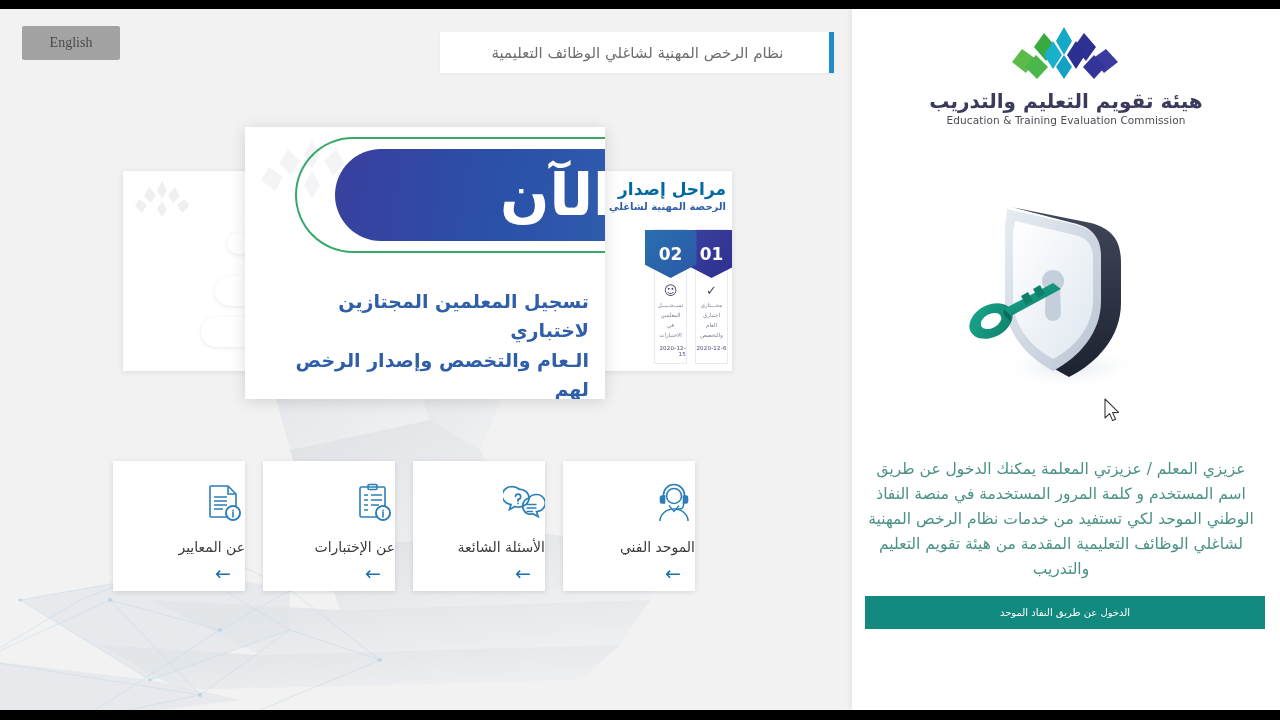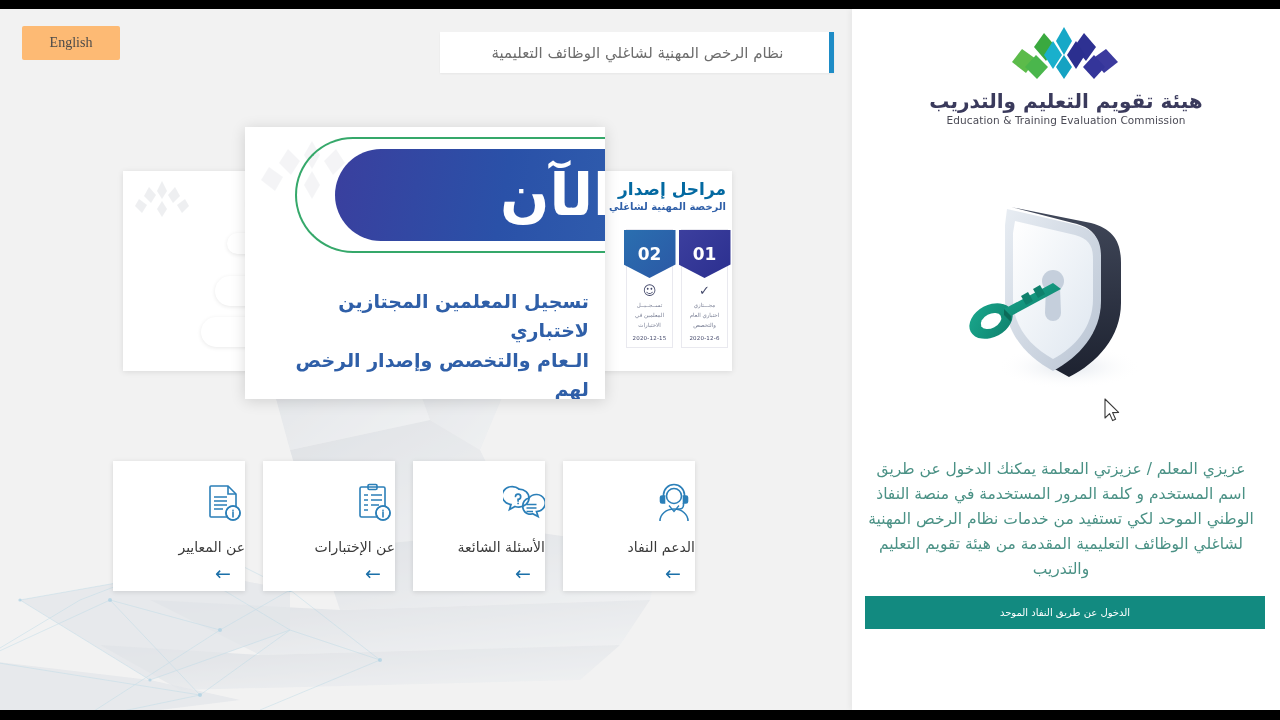--- a/index.html
+++ b/index.html
@@ -21,21 +21,21 @@
 
   
   .left-region { position:absolute; left:0; top:0; width:852px; height:701px; overflow:hidden; }
 
   
   .bg-art { position:absolute; left:-40px; bottom:-10px; width:720px; height:420px; opacity:.55; }
 
   
   .lang-btn {
     position:absolute; left:22px; top:17px; width:98px; height:34px;
-    background:#fdba74; border:none; border-radius:2px;
+    background:#a3a3a3; border:none; border-radius:2px;
     color:#4a4a4a; font-size:14px; font-family:"Liberation Serif", serif;
     cursor:pointer; line-height:34px; text-align:center;
   }
 
   
   .title-bar {
     position:absolute; left:440px; top:23px; width:394px; height:41px;
     background:#ffffff; display:flex; align-items:center;
     box-shadow:0 1px 2px rgba(0,0,0,.05);
   }
@@ -81,21 +81,21 @@
     text-align:right; color:#2f5fa8; font-size:19px; font-weight:700;
     line-height:1.55; direction:rtl;
   }
 
   
   .stage-head { position:absolute; right:6px; top:8px; text-align:right; direction:rtl; }
   .stage-title { color:#0369a1; font-size:17px; font-weight:700; white-space:nowrap; }
   .stage-sub { color:#2f5fa8; font-size:10px; font-weight:700; margin-top:2px; white-space:nowrap; }
   .stage-row { position:absolute; right:4px; top:58px; display:flex; gap:8px; direction:rtl; }
   .stage-card {
-    width:47px; background:#fff; border:1px solid #e9e9ef;
+    width:33px; background:#fff; border:1px solid #e9e9ef;
     display:flex; flex-direction:column; align-items:center; padding-bottom:6px;
   }
   .stage-num {
     width:52px; height:48px; display:flex; align-items:center; justify-content:center;
     color:#fff; font-size:17px; font-weight:700;
     clip-path: polygon(0 0,100% 0,100% 72%,50% 100%,0 72%);
   }
   .stage-num.one { background:linear-gradient(135deg,#3c3f9e,#2b2f8f); }
   .stage-num.two { background:linear-gradient(135deg,#2a6fb0,#2b58a5); }
   .stage-ico { font-size:13px; color:#44496b; margin:5px 0 3px; }
@@ -330,21 +330,21 @@
         <div class="card">
           <svg class="card-icon" viewBox="0 0 42 42" fill="none" stroke="#2b7fb8" stroke-width="1.6">
             <circle cx="21" cy="13" r="7.5"></circle>
             <path d="M10.5 14 v-2 a10.5 10.5 0 0 1 21 0 v2"></path>
             <path d="M9 13 h2.5 v7 H9 a1.5 1.5 0 0 1 -1.5 -1.5 v-4 A1.5 1.5 0 0 1 9 13 z" fill="#2b7fb8"></path>
             <path d="M33 13 h-2.5 v7 H33 a1.5 1.5 0 0 0 1.5 -1.5 v-4 A1.5 1.5 0 0 0 33 13 z" fill="#2b7fb8"></path>
             <path d="M30.5 20 v2 a4 4 0 0 1 -4 4 h-3.5"></path>
             <path d="M7 38 a14 12 0 0 1 28 0"></path>
             <path d="M16 22.5 l5 6 l5 -6" stroke-width="1.3"></path>
           </svg>
-          <div class="card-label">الدعم النفاد</div>
+          <div class="card-label">الموحد الفني</div>
           <div class="card-arrow">←</div>
         </div>
 
       </div>
     </div>
 
     <div class="right-panel">
 
       <div class="logo-wrap">
         <svg width="120" height="58" viewBox="0 0 120 58">

